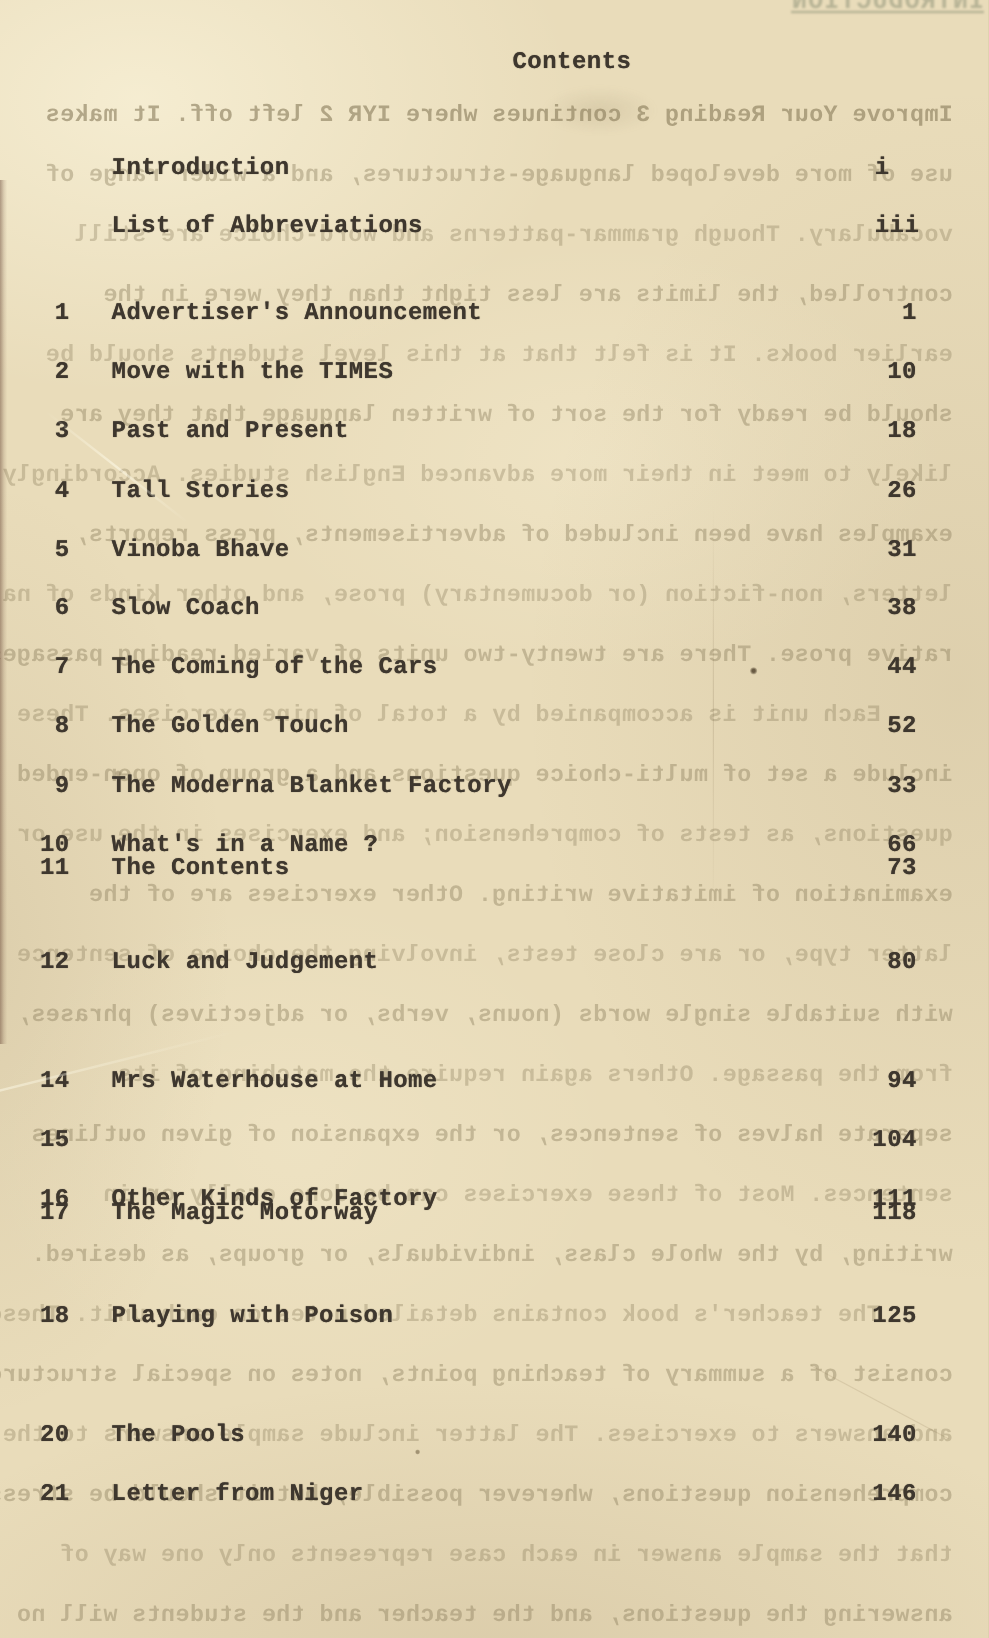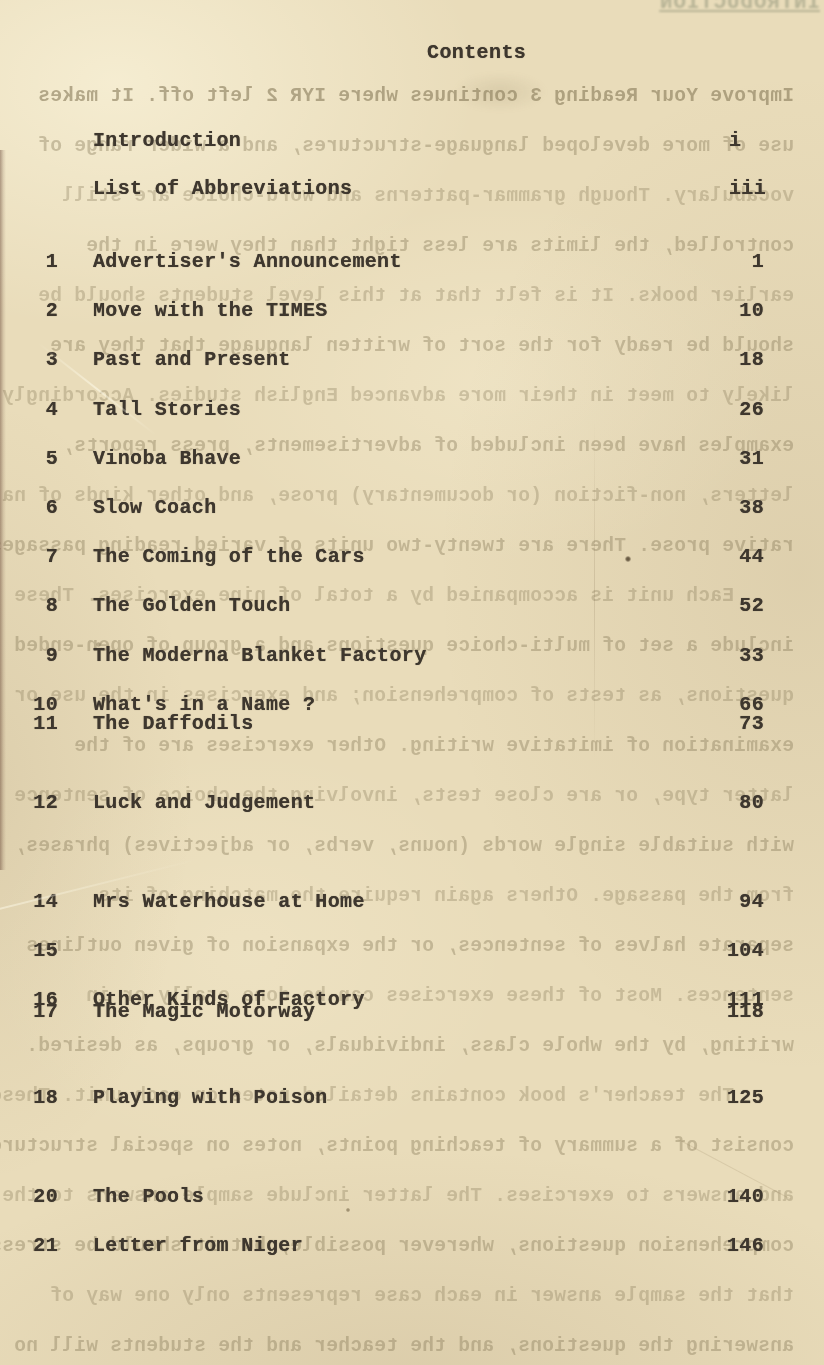--- a/index.html
+++ b/index.html
@@ -157,21 +157,21 @@
     <span class="col-title">The Moderna Blanket Factory</span>
     <span class="col-page">33</span>
   </div>
       <div class="toc-row" style="top: 692.8px;">
     <span class="col-num">10</span>
     <span class="col-title">What's in a Name ?</span>
     <span class="col-page">66</span>
   </div>
       <div class="toc-row" style="top: 712px; padding-left: 32px;">
     <span class="col-num">11</span>
-    <span class="col-title">The Daffodils</span>
+    <span class="col-title">The Contents</span>
     <span class="col-page">73</span>
   </div>
       <div class="toc-row" style="top: 791.2px;">
     <span class="col-num">12</span>
     <span class="col-title">Luck and Judgement</span>
     <span class="col-page">80</span>
   </div>
       <div class="toc-row" style="top: 889.6px;">
     <span class="col-num">14</span>
     <span class="col-title">Mrs Waterhouse at Home</span>

